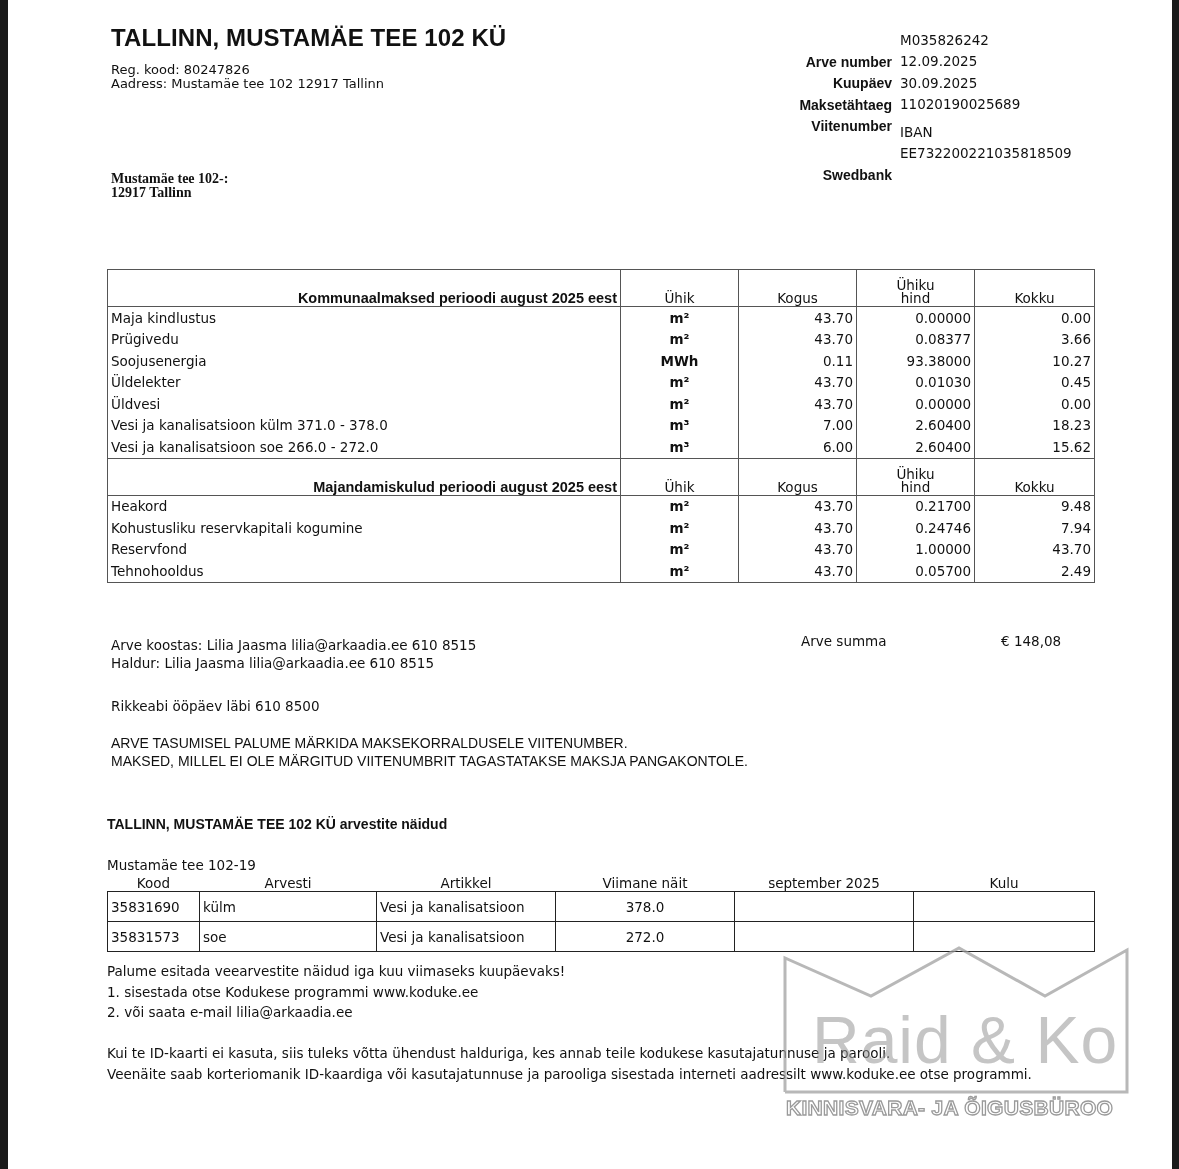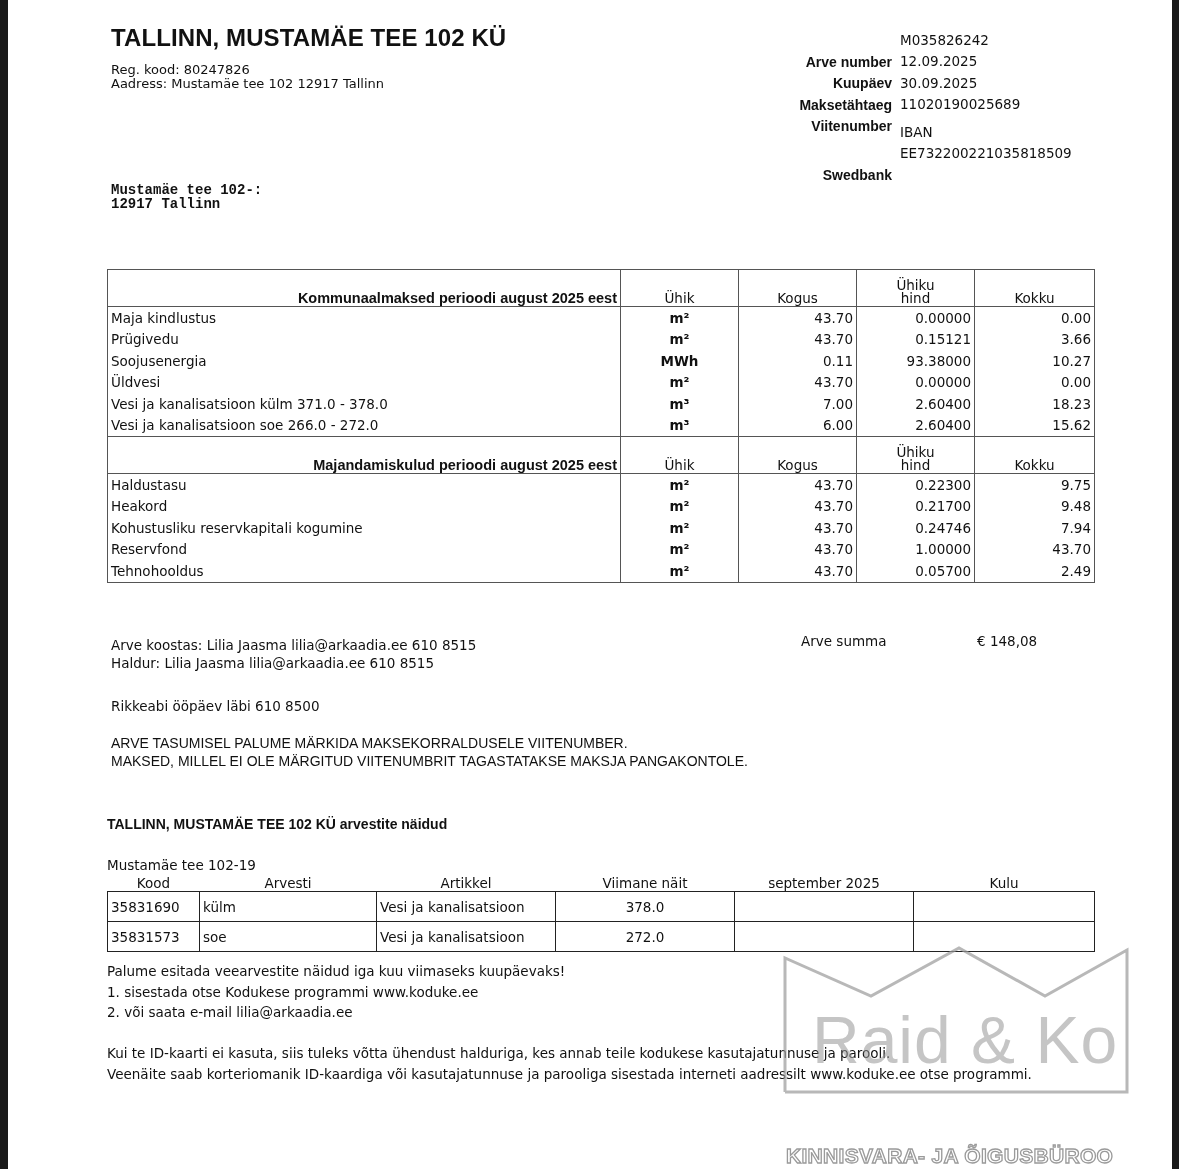--- a/index.html
+++ b/index.html
@@ -14,40 +14,40 @@
 
   .company-title { left: 111px; top: 24px; font-family: "Liberation Sans", sans-serif; font-weight: bold; font-size: 24px; letter-spacing: 0.1px; white-space: nowrap; }
   .company-info { left: 111px; top: 63px; font-size: 13px; line-height: 14px; white-space: nowrap; }
 
   .meta { left: 780px; top: 29px; font-size: 13.5px; }
   .meta-row { display: flex; height: 21.5px; align-items: center; }
   .meta-row .k { width: 112px; text-align: right; font-family: "Liberation Sans", sans-serif; font-weight: bold; font-size: 14px; padding-right: 8px; margin-top: 44px; }
   .meta-row .v { white-space: nowrap; }
   .meta-gap { height: 6px; }
 
-  .recipient { left: 111px; top: 172px; font-family: Liberation Mono, monospace; font-weight: bold; font-size: 14px; line-height: 14px; white-space: nowrap; margin-top: 11px; }
+  .recipient { left: 111px; top: 172px; font-family: Liberation Serif, serif; font-weight: bold; font-size: 14px; line-height: 14px; white-space: nowrap; }
 
   table.charges { position: absolute; left: 107px; top: 269px; border-collapse: collapse; width: 987px; font-size: 13.5px; table-layout: fixed; }
   table.charges td, table.charges th { padding: 0 3px; height: 21.5px; white-space: nowrap; overflow: hidden; }
   table.charges col.c1 { width: 513px; }
   table.charges col.c2 { width: 118px; }
   table.charges col.c3 { width: 118px; }
   table.charges col.c4 { width: 118px; }
   table.charges col.c5 { width: 120px; }
   table.charges th { font-weight: normal; vertical-align: bottom; line-height: 13px; padding-bottom: 1px; height: 35px; border: 1.5px solid #555; }
   table.charges th.sect { text-align: right; font-family: "Liberation Sans", sans-serif; font-weight: bold; font-size: 14.5px; }
   table.charges th.ctr { text-align: center; }
   table.charges td { border-left: 1.5px solid #555; border-right: 1.5px solid #555; }
   table.charges tr.last td { border-bottom: 1.5px solid #555; }
   table.charges td.unit { text-align: center; font-weight: bold; }
   table.charges td.num { text-align: right; }
 
   .signers { left: 111px; top: 636px; font-size: 13.5px; line-height: 18px; white-space: nowrap; }
   .total-label { left: 801px; top: 633px; font-size: 13.5px; }
-  .total-value { left: 977px; top: 633px; font-size: 13.5px; }
+  .total-value { left: 1001px; top: 633px; font-size: 13.5px; }
   .hotline { left: 111px; top: 698px; font-size: 13.5px; white-space: nowrap; }
   .notice { left: 111px; top: 734px; font-family: "Liberation Sans", sans-serif; font-size: 14px; line-height: 18px; white-space: nowrap; }
 
   .meters-title { left: 107px; top: 816px; font-family: "Liberation Sans", sans-serif; font-weight: bold; font-size: 14px; white-space: nowrap; text-align: center; }
   .meters-sub { left: 107px; top: 857px; font-size: 13.5px; white-space: nowrap; }
 
   table.meters { position: absolute; left: 107px; top: 875px; border-collapse: collapse; font-size: 13.5px; table-layout: fixed; width: 987px; }
   table.meters col.m1 { width: 92px; }
   table.meters col.m2 { width: 177px; }
   table.meters col.m3 { width: 179px; }
@@ -56,21 +56,21 @@
   table.meters col.m6 { width: 181px; }
   table.meters th { font-weight: normal; text-align: center; height: 16px; padding: 0; line-height: 16px; }
   table.meters td { border: 1.5px solid #222; height: 29px; padding: 0 3px; white-space: nowrap; }
   table.meters td.ctr { text-align: center; }
 
   .instructions { left: 107px; top: 961px; font-size: 13.5px; line-height: 20.5px; white-space: nowrap; }
   .online-info { left: 107px; top: 1043px; font-size: 13.5px; line-height: 20.5px; white-space: nowrap; }
 
   .watermark { left: 783px; top: 944px; width: 346px; height: 150px; pointer-events: none; }
   .wm-brand { position: absolute; left: 812px; top: 1002px; font-family: "Liberation Sans", sans-serif; font-size: 66px; color: rgba(150,150,150,0.55); white-space: nowrap; letter-spacing: 1px; }
-  .wm-tagline { position: absolute; left: 786px; top: 1096px; font-family: "Liberation Sans", sans-serif; font-weight: bold; font-size: 21px; color: #fff; -webkit-text-stroke: 1.3px #9a9a9a; white-space: nowrap; letter-spacing: 0.3px; margin-top: 48px; }
+  .wm-tagline { position: absolute; left: 786px; top: 1096px; font-family: "Liberation Sans", sans-serif; font-weight: bold; font-size: 21px; color: #fff; -webkit-text-stroke: 1.3px #9a9a9a; white-space: nowrap; letter-spacing: 0.3px; }
 </style>
 </head>
 <body>
 
 <div class="edge-left"></div>
 <div class="edge-right"></div>
 
 <div class="abs company-title">TALLINN, MUSTAMÄE TEE 102 KÜ</div>
 <div class="abs company-info">
   <div>Reg. kood: 80247826</div>
@@ -133,29 +133,36 @@
         <td>Maja kindlustus</td>
         <td class="unit">m²</td>
         <td class="num">43.70</td>
         <td class="num">0.00000</td>
         <td class="num">0.00</td>
       </tr>
       <tr>
         <td>Prügivedu</td>
         <td class="unit">m²</td>
         <td class="num">43.70</td>
-        <td class="num">0.15121</td>
+        <td class="num">0.08377</td>
         <td class="num">3.66</td>
       </tr>
       <tr>
         <td>Soojusenergia</td>
         <td class="unit">MWh</td>
         <td class="num">0.11</td>
         <td class="num">93.38000</td>
         <td class="num">10.27</td>
+      </tr>
+      <tr>
+        <td>Üldelekter</td>
+        <td class="unit">m²</td>
+        <td class="num">43.70</td>
+        <td class="num">0.01030</td>
+        <td class="num">0.45</td>
       </tr>
       <tr>
         <td>Üldvesi</td>
         <td class="unit">m²</td>
         <td class="num">43.70</td>
         <td class="num">0.00000</td>
         <td class="num">0.00</td>
       </tr>
       <tr>
         <td>Vesi ja kanalisatsioon külm 371.0 - 378.0</td>
@@ -173,27 +180,20 @@
       </tr>
       <tr>
         <th class="sect">Majandamiskulud perioodi august 2025 eest</th>
         <th class="ctr">Ühik</th>
         <th class="ctr">Kogus</th>
         <th class="ctr">
           <div>Ühiku</div>
           <div>hind</div>
         </th>
         <th class="ctr">Kokku</th>
-      </tr>
-      <tr>
-        <td>Haldustasu</td>
-        <td class="unit">m²</td>
-        <td class="num">43.70</td>
-        <td class="num">0.22300</td>
-        <td class="num">9.75</td>
       </tr>
       <tr>
         <td>Heakord</td>
         <td class="unit">m²</td>
         <td class="num">43.70</td>
         <td class="num">0.21700</td>
         <td class="num">9.48</td>
       </tr>
       <tr>
         <td>Kohustusliku reservkapitali kogumine</td>

